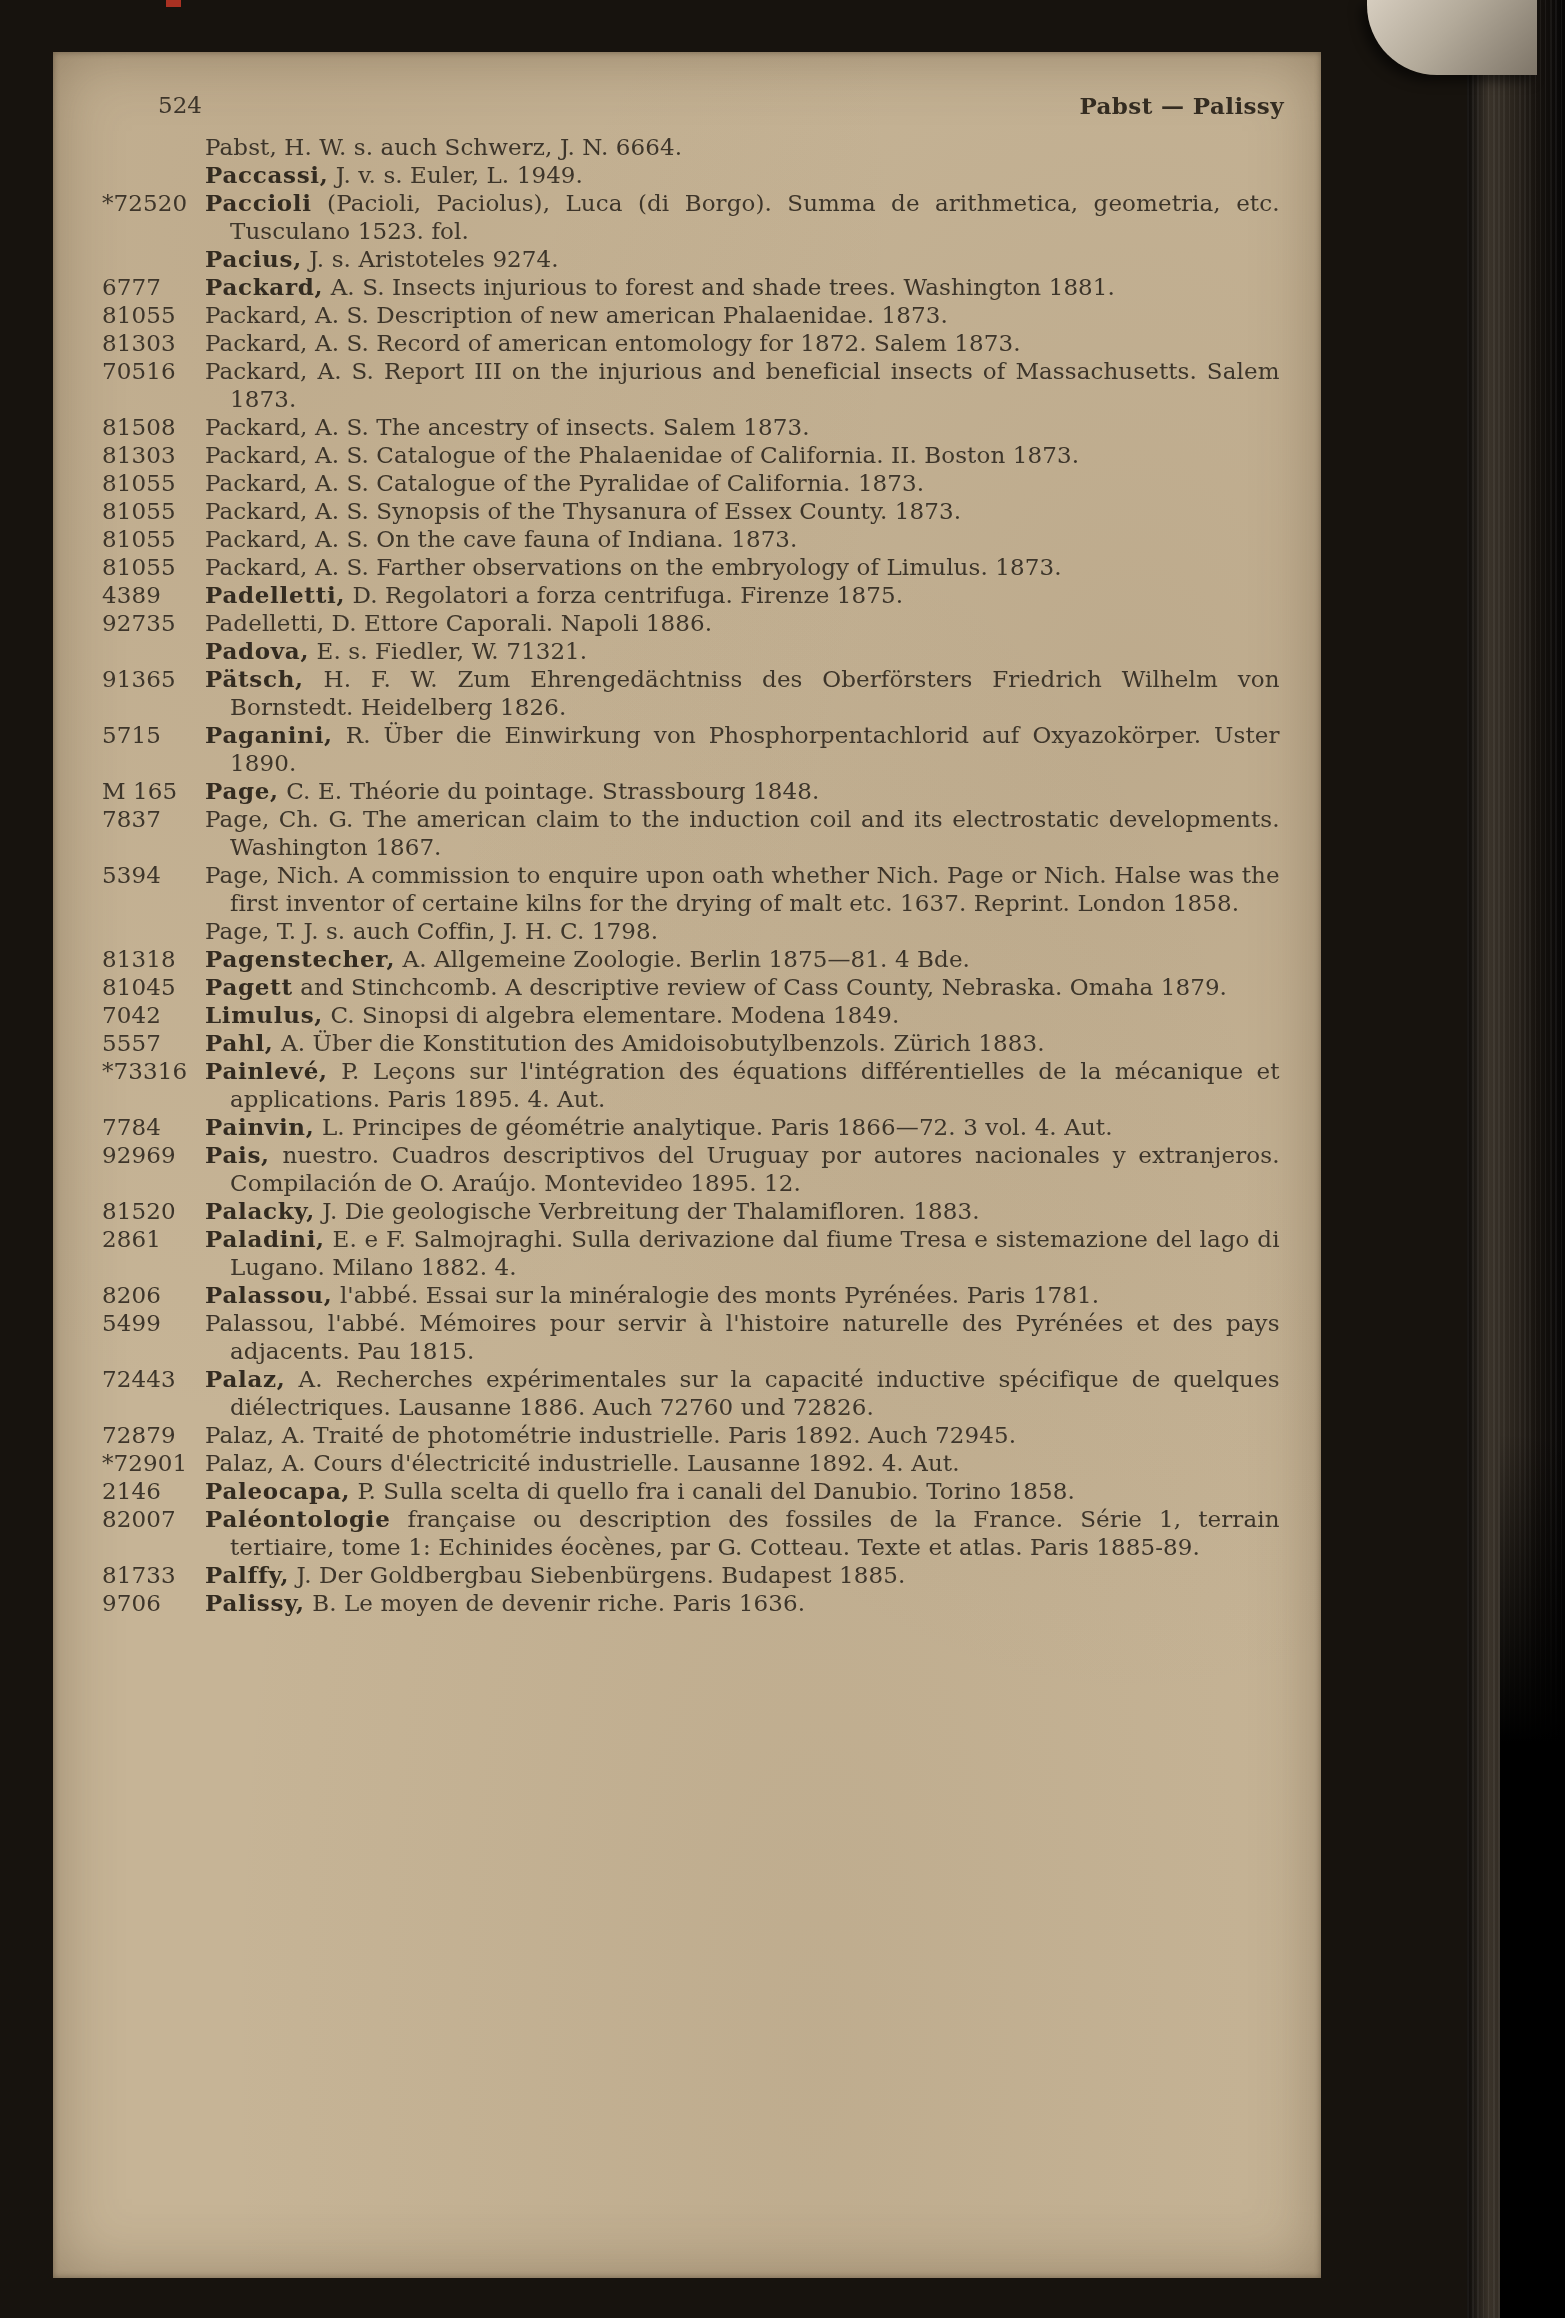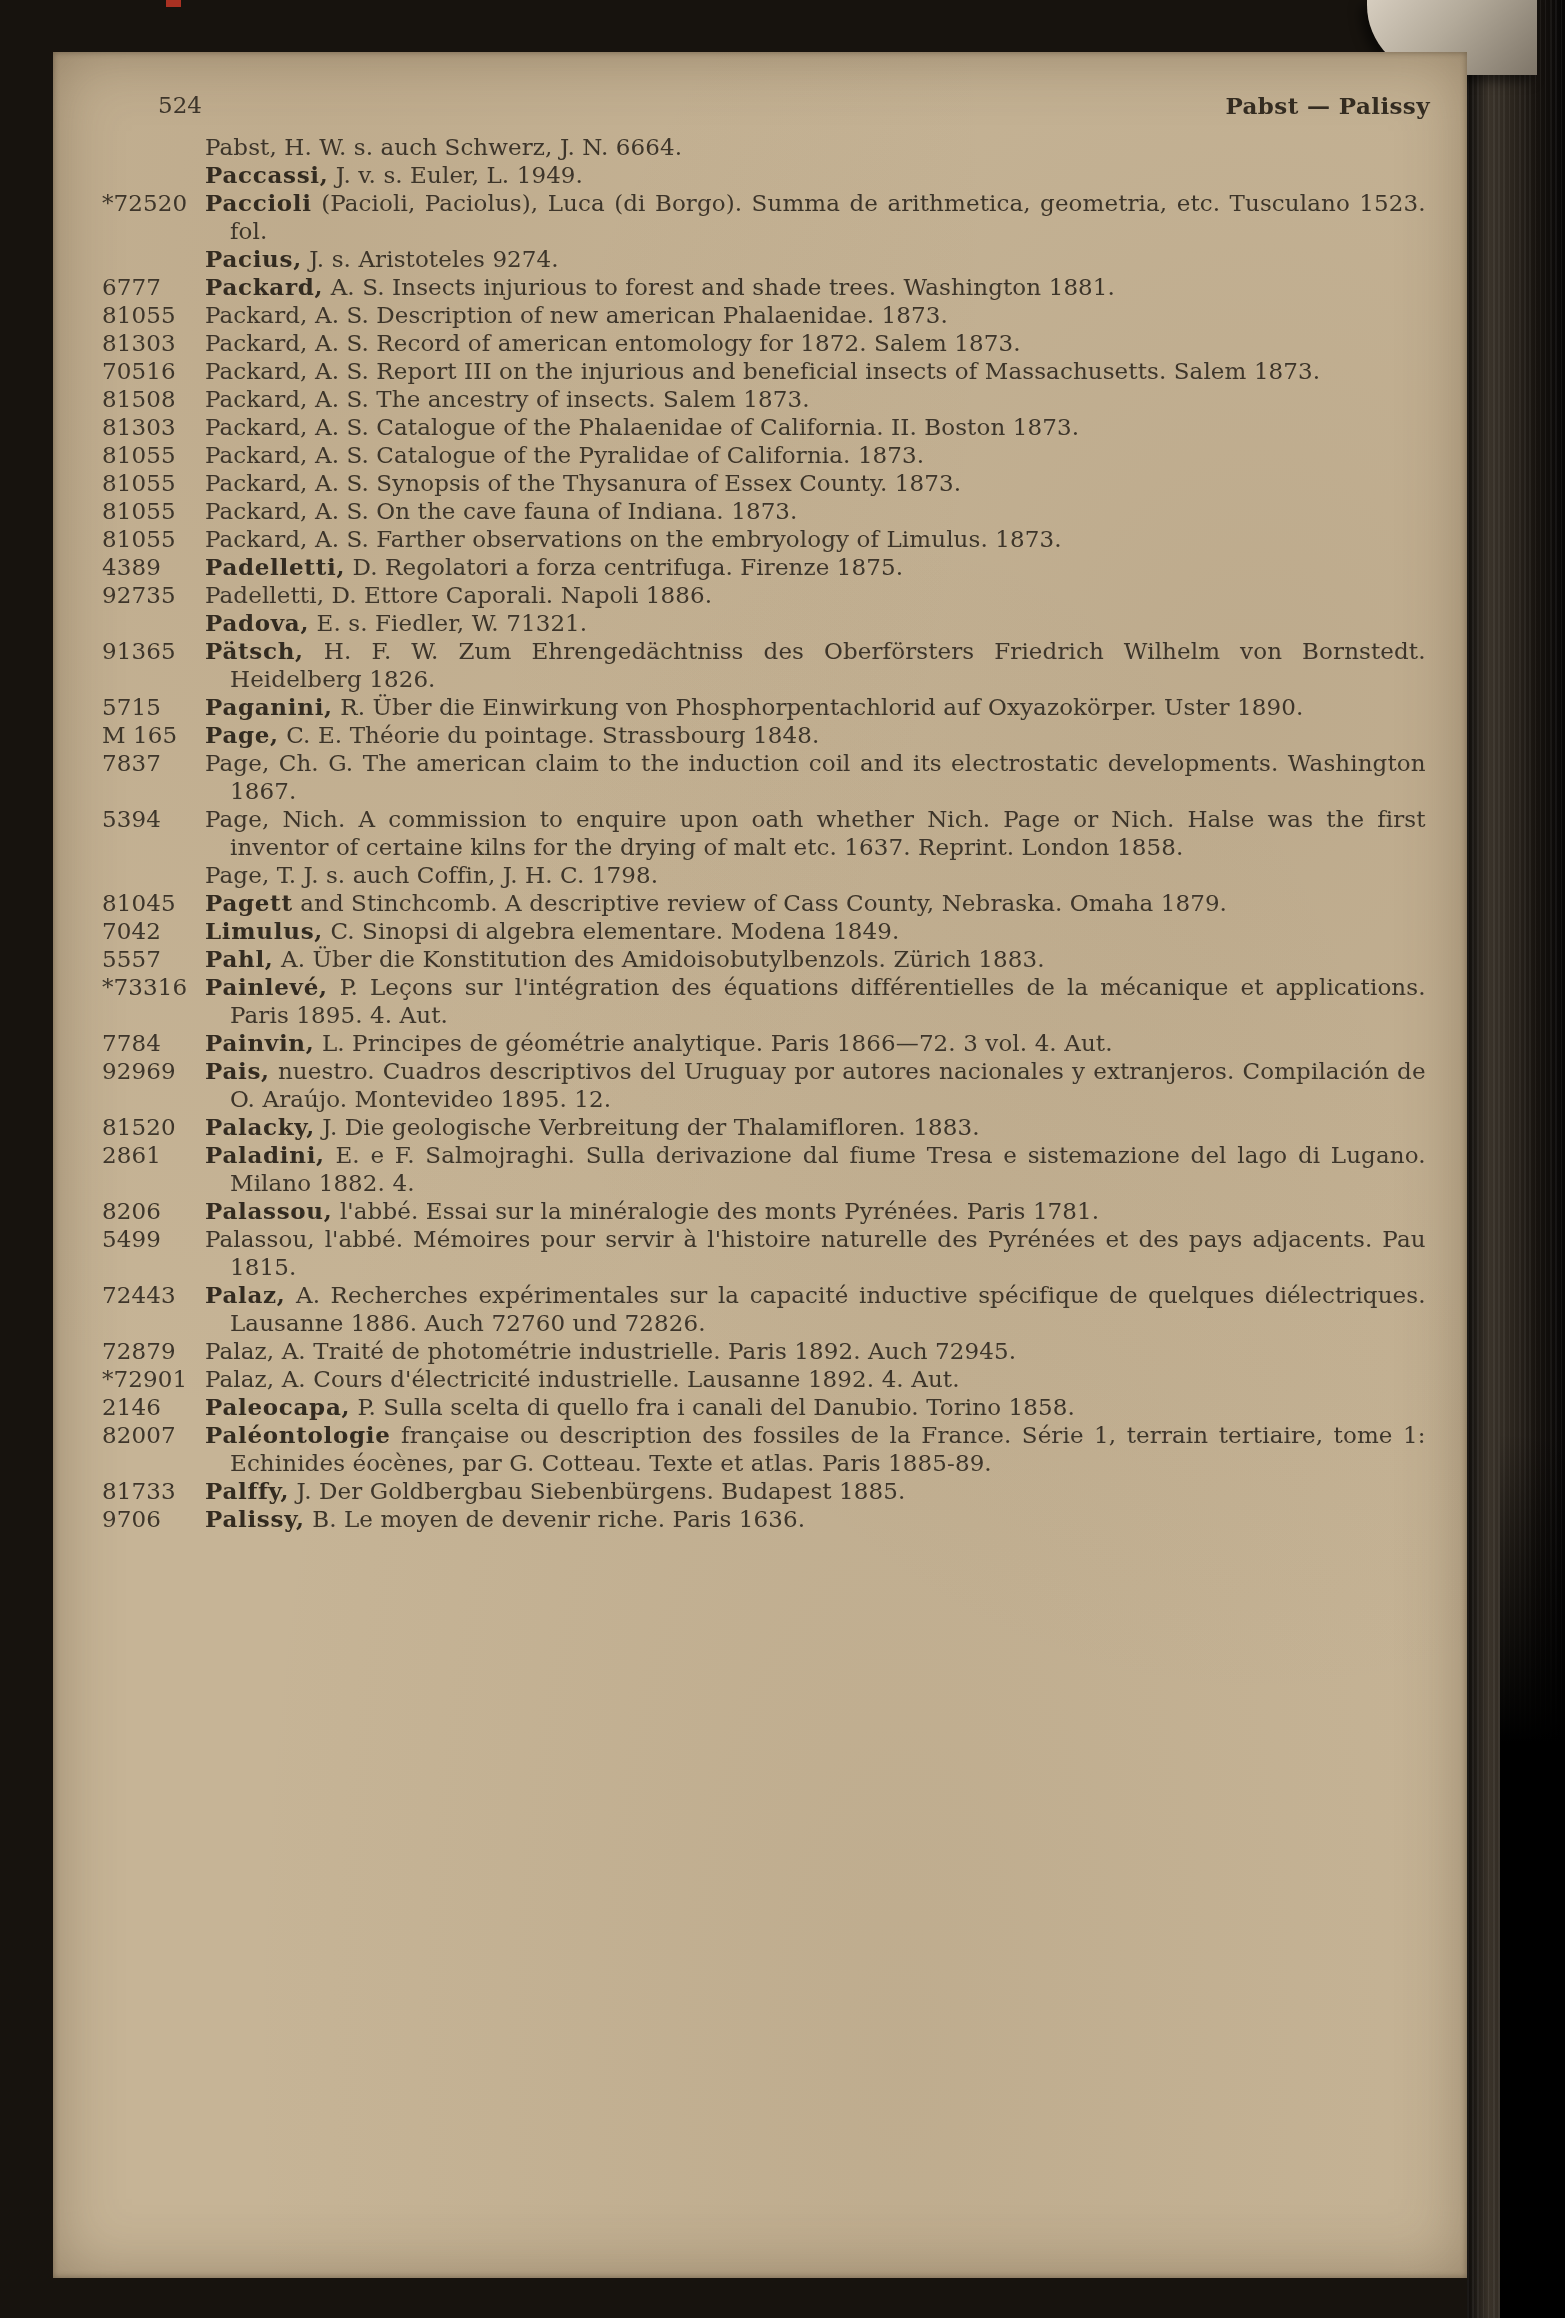--- a/index.html
+++ b/index.html
@@ -60,21 +60,21 @@
     width: 14.8px;
     height: 6.6px;
     background: #a93122;
   }
 
   
   .scan-page {
     position: absolute;
     left: 53px;
     top: 52px;
-    width: 1414px;
+    width: 1268px;
     height: 2226px;
     background:
       radial-gradient(ellipse at 18% 8%,  rgba(125, 95, 60, 0.10), rgba(0,0,0,0) 42%),
       radial-gradient(ellipse at 85% 30%, rgba(110, 85, 55, 0.10), rgba(0,0,0,0) 45%),
       radial-gradient(ellipse at 60% 90%, rgba(105, 82, 52, 0.08), rgba(0,0,0,0) 55%),
       #c6b496;
     box-shadow:
       inset 0 0 66px rgba(70, 52, 32, 0.38),
       inset 0 0 5.9px rgba(40, 30, 18, 0.45);
     color: #3d352a;
@@ -236,20 +236,24 @@
   </div>
       <div class="entry-row">
     <span class="entry-num">5394</span>
     <span class="entry-text"><span class="entry-lead"></span><span class="entry-rest">Page, Nich.  A commission to enquire upon oath whether Nich. Page or Nich. Halse was the first inventor of certaine kilns for the drying of malt etc.  1637.  Reprint. London 1858.</span></span>
   </div>
       <div class="entry-row">
     <span class="entry-num"></span>
     <span class="entry-text"><span class="entry-lead"></span><span class="entry-rest">Page, T. J.  s. auch Coffin, J. H. C. 1798.</span></span>
   </div>
       <div class="entry-row">
+    <span class="entry-num">81318</span>
+    <span class="entry-text"><span class="entry-lead">Pagenstecher,</span><span class="entry-rest"> A.  Allgemeine Zoologie.  Berlin 1875—81.  4 Bde.</span></span>
+  </div>
+      <div class="entry-row">
     <span class="entry-num">81045</span>
     <span class="entry-text"><span class="entry-lead">Pagett</span><span class="entry-rest"> and Stinchcomb.  A descriptive review of Cass County, Nebraska.  Omaha 1879.</span></span>
   </div>
       <div class="entry-row">
     <span class="entry-num">7042</span>
     <span class="entry-text"><span class="entry-lead">Limulus,</span><span class="entry-rest"> C.  Sinopsi di algebra elementare.  Modena 1849.</span></span>
   </div>
       <div class="entry-row">
     <span class="entry-num">5557</span>
     <span class="entry-text"><span class="entry-lead">Pahl,</span><span class="entry-rest"> A.  Über die Konstitution des Amidoisobutylbenzols.  Zürich 1883.</span></span>

